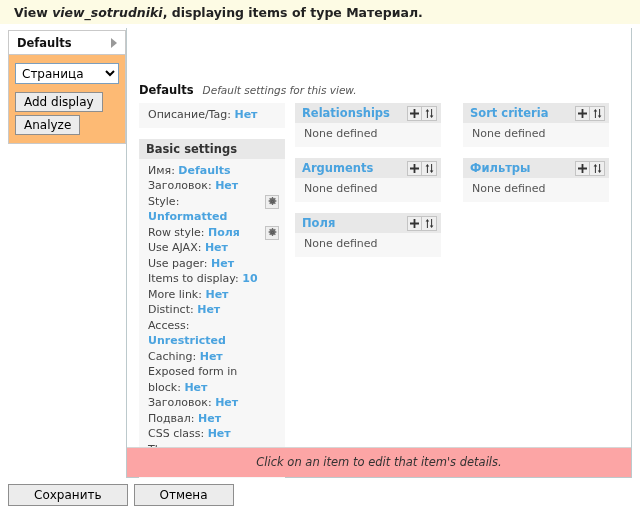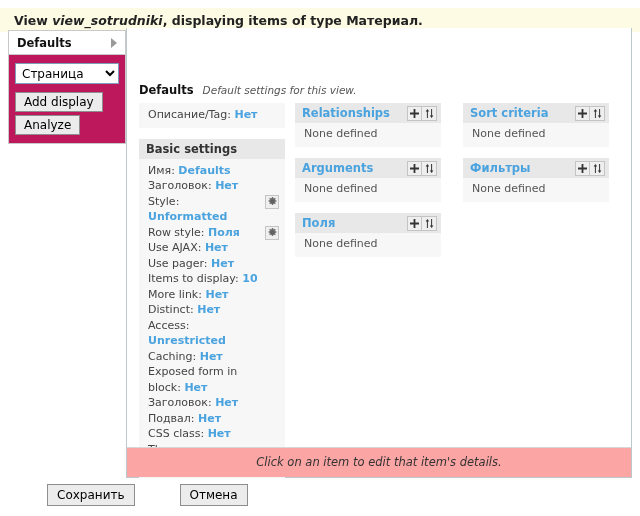--- a/index.html
+++ b/index.html
@@ -13,21 +13,21 @@
     position: relative;
     font-family: "DejaVu Sans", "Liberation Sans", sans-serif;
     font-size: 11px;
     color: #333333;
     overflow: hidden;
   }
 
   
   .view-header {
     position: absolute;
-    left: 0; top: 8px;
+    left: 0; top: 0;
     width: 640px;
     height: 24px;
     background: #fdfbe4;
     box-sizing: border-box;
     display: flex;
     align-items: center;
     padding-left: 14px;
   }
   .view-header-title {
     font-size: 12.5px;
@@ -92,21 +92,21 @@
   }
   .tab-arrow {
     margin-left: auto;
     width: 0; height: 0;
     border-left: 6px solid #999999;
     border-top: 5px solid transparent;
     border-bottom: 5px solid transparent;
   }
   .sidebar-body {
     border: 1px solid #c9c9c9;
-    background: #be185d;
+    background: #fdba74;
     padding: 8px 6px 8px 6px;
     box-sizing: border-box;
   }
   .display-select {
     width: 104px;
     height: 21px;
     font-family: "DejaVu Sans", "Liberation Sans", sans-serif;
     font-size: 12px;
     color: #000000;
     border: 1px solid #7b9ebd;
@@ -271,22 +271,21 @@
   
   .form-actions {
     position: absolute;
     left: 8px;
     top: 484px;
     display: flex;
     gap: 6px;
   }
   .form-actions .btn {
     font-size: 12px;
-    padding: 3px 9px;
-    margin-left: 39px;
+    padding: 3px 25px;
   }
 </style>
 </head>
 <body>
 
 <div class="view-header">
   <div class="view-header-title">
     <span>View</span>
     <span class="vname">view_sotrudniki</span><span>, displaying items of type Материал.</span>
   </div>

